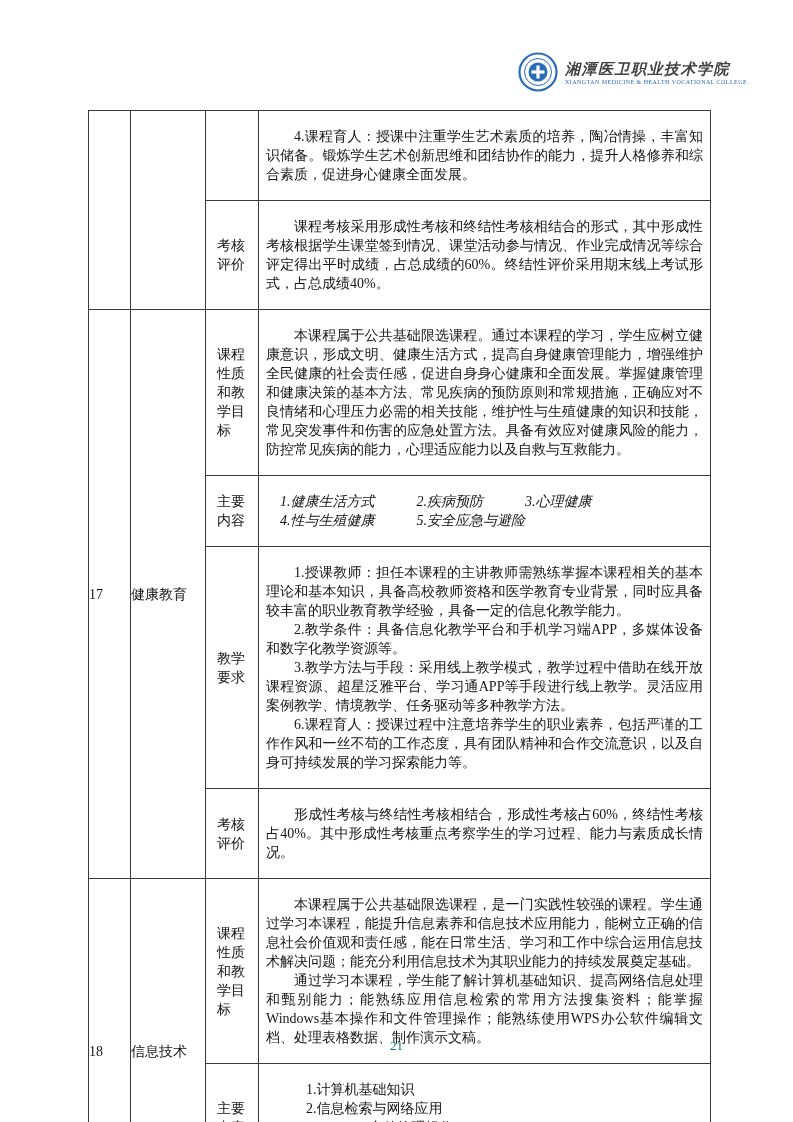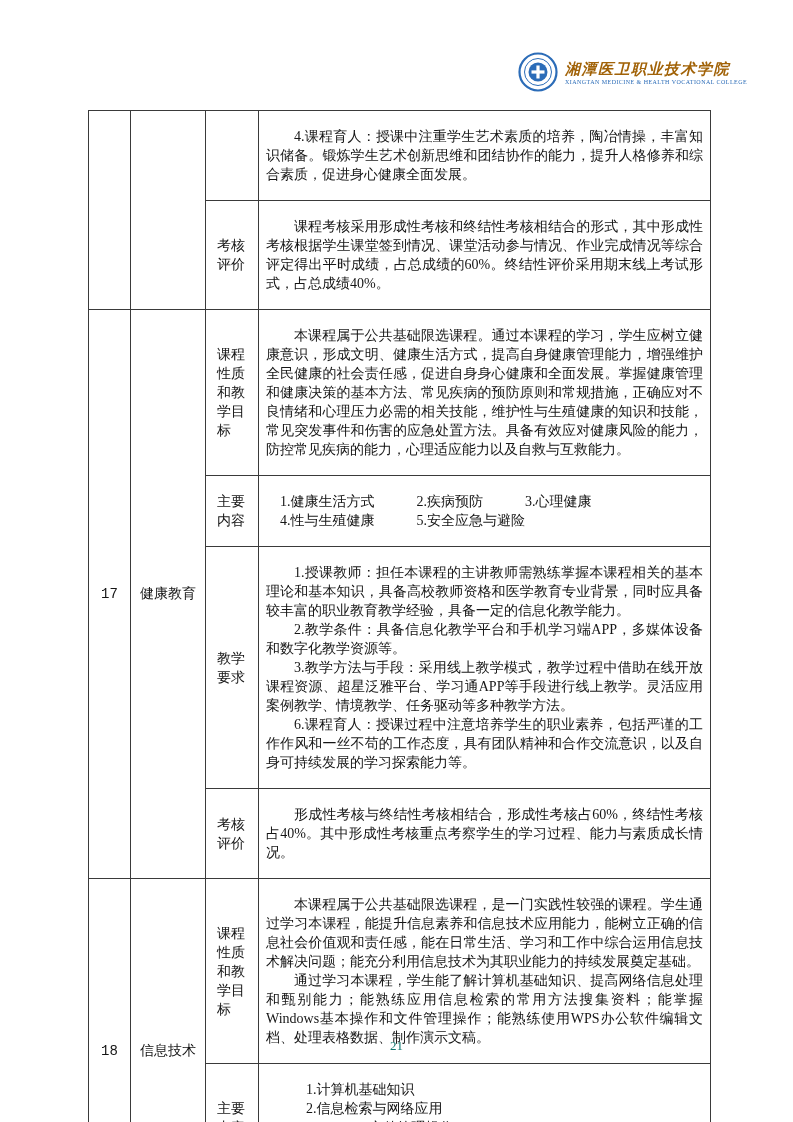--- a/index.html
+++ b/index.html
@@ -3,31 +3,31 @@
 <meta charset="utf-8">
 <style>
   * { margin:0; padding:0; box-sizing:border-box; }
   html,body { background:#ffffff; }
   body { font-family:"Liberation Serif","DejaVu Serif",serif; }
   .page { position:relative; width:793px; height:1122px; margin:0 auto; background:#ffffff; overflow:hidden; }
 
   .header { position:absolute; left:518px; top:52px; display:flex; align-items:center; gap:7px; }
   .logo { width:40px; height:40px; flex:0 0 auto; }
   .header-text { display:flex; flex-direction:column; justify-content:center; }
-  .college-cn { color:#a16207; font-size:15px; font-weight:bold; font-style:italic; letter-spacing:1.5px; white-space:nowrap; line-height:18px; }
+  .college-cn { color:#404040; font-size:15px; font-weight:bold; font-style:italic; letter-spacing:1.5px; white-space:nowrap; line-height:18px; }
   .college-en { color:#2b6cb8; font-size:6px; letter-spacing:0.45px; white-space:nowrap; margin-top:1px; }
 
   .course-table { position:absolute; left:88px; top:110px; width:622px; border-collapse:collapse; table-layout:fixed; }
   .course-table td { border:1px solid #3a3a3a; font-size:14px; color:#151515; vertical-align:middle; }
-  td.num, td.course { text-align:center; line-height:19px;font-family:Liberation Mono, monospace; }
+  td.num, td.course { text-align:left; line-height:19px; }
   td.label { padding:4px 11px; line-height:19px; }
   td.content { padding:16px 7px; line-height:19px; text-align:justify; }
   .para { text-indent:2em; }
   .para.flush { text-indent:0;margin-left:40px; }
-  .para.ind1 { text-indent:1em; }
+  .para.ind1 { text-indent:1em;font-style:italic; }
 
   .footer { position:absolute; left:0; top:1038px; width:100%; text-align:center; font-size:13px; color:#0f766e; }
 </style>
 </head>
 <body>
 
 <div class="page">
 
   <div class="header">
     <svg class="logo" viewBox="0 0 40 40" aria-hidden="true">

